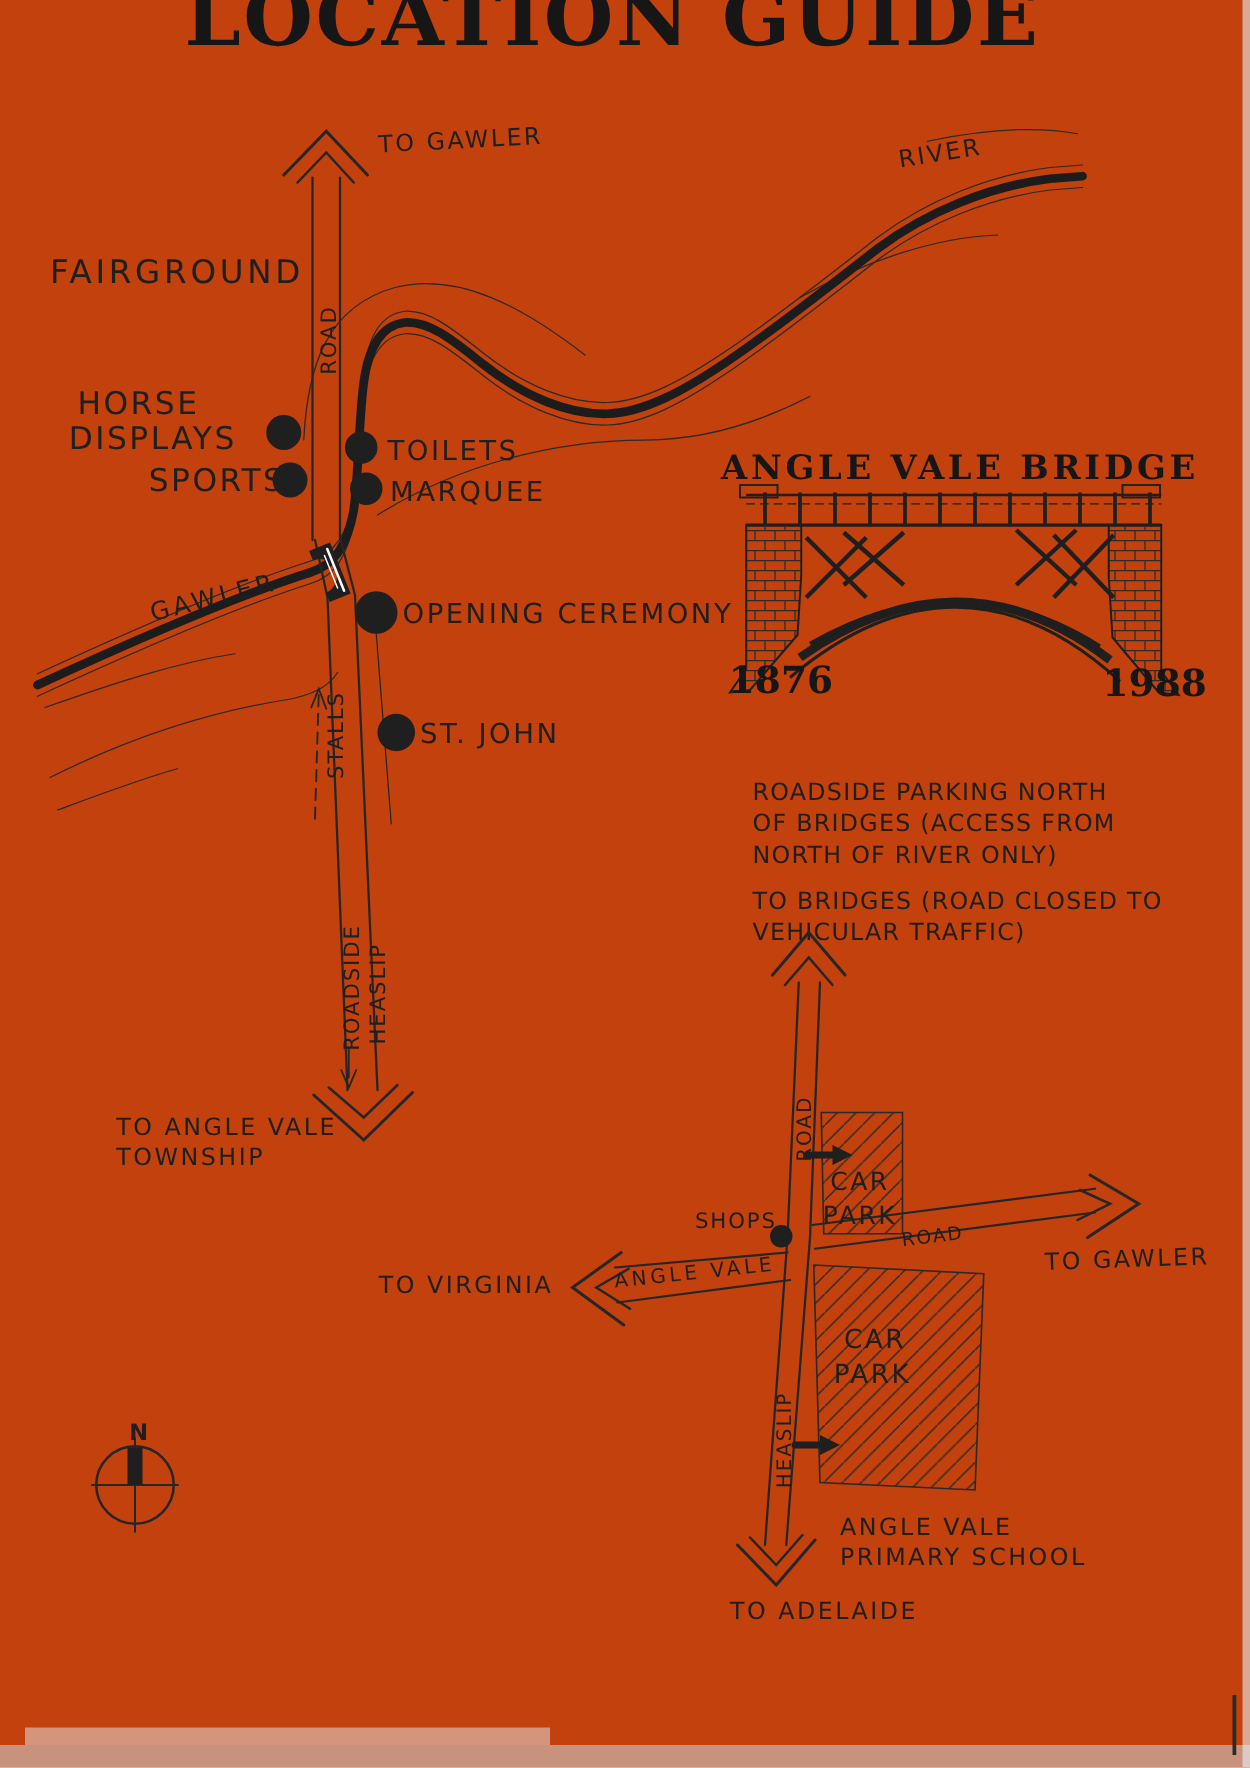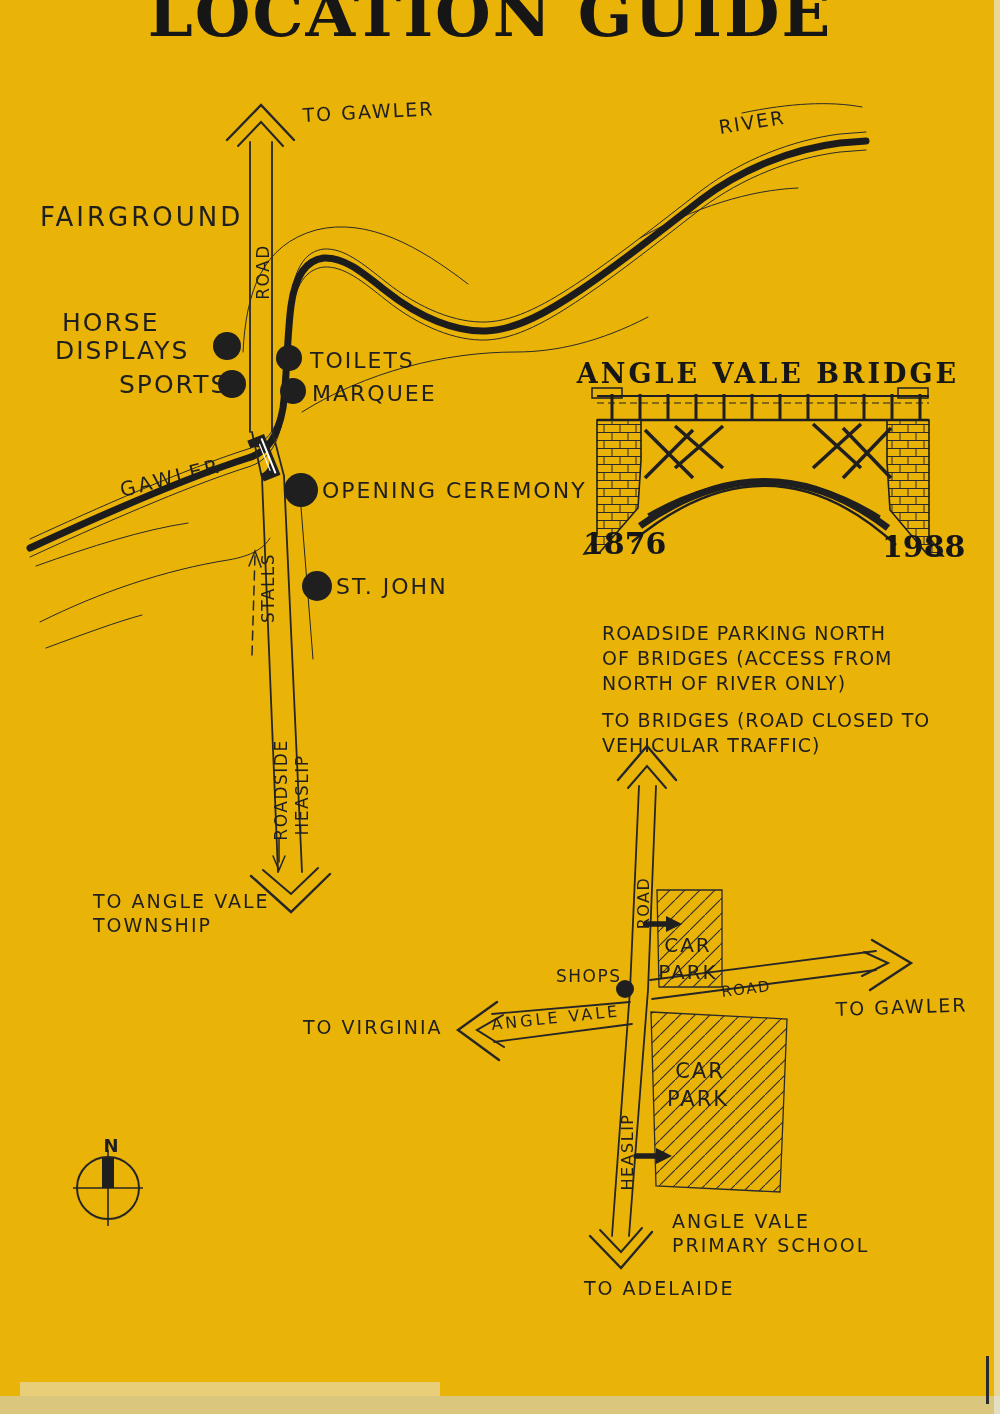--- a/index.html
+++ b/index.html
@@ -1,16 +1,16 @@
 <!DOCTYPE html>
 <html><head>
 <meta charset="utf-8">
 <style>
   html,body{margin:0;padding:0;background:#ffffff;}
-  .page{position:relative;width:1000px;height:1414px;background:#eab308;overflow:hidden;}
+  .page{position:relative;width:1000px;height:1414px;background:#c2410c;overflow:hidden;}
   svg{display:block;}
   .hand{font-family:"DejaVu Sans",sans-serif;fill:#1f1f1f;}
   .serif{font-family:"DejaVu Serif",serif;font-weight:700;fill:#161616;}
 </style>
 </head>
 <body>
 
 <div class="page">
 <svg width="1000" height="1414" viewBox="0 0 1000 1414">
   <defs>

